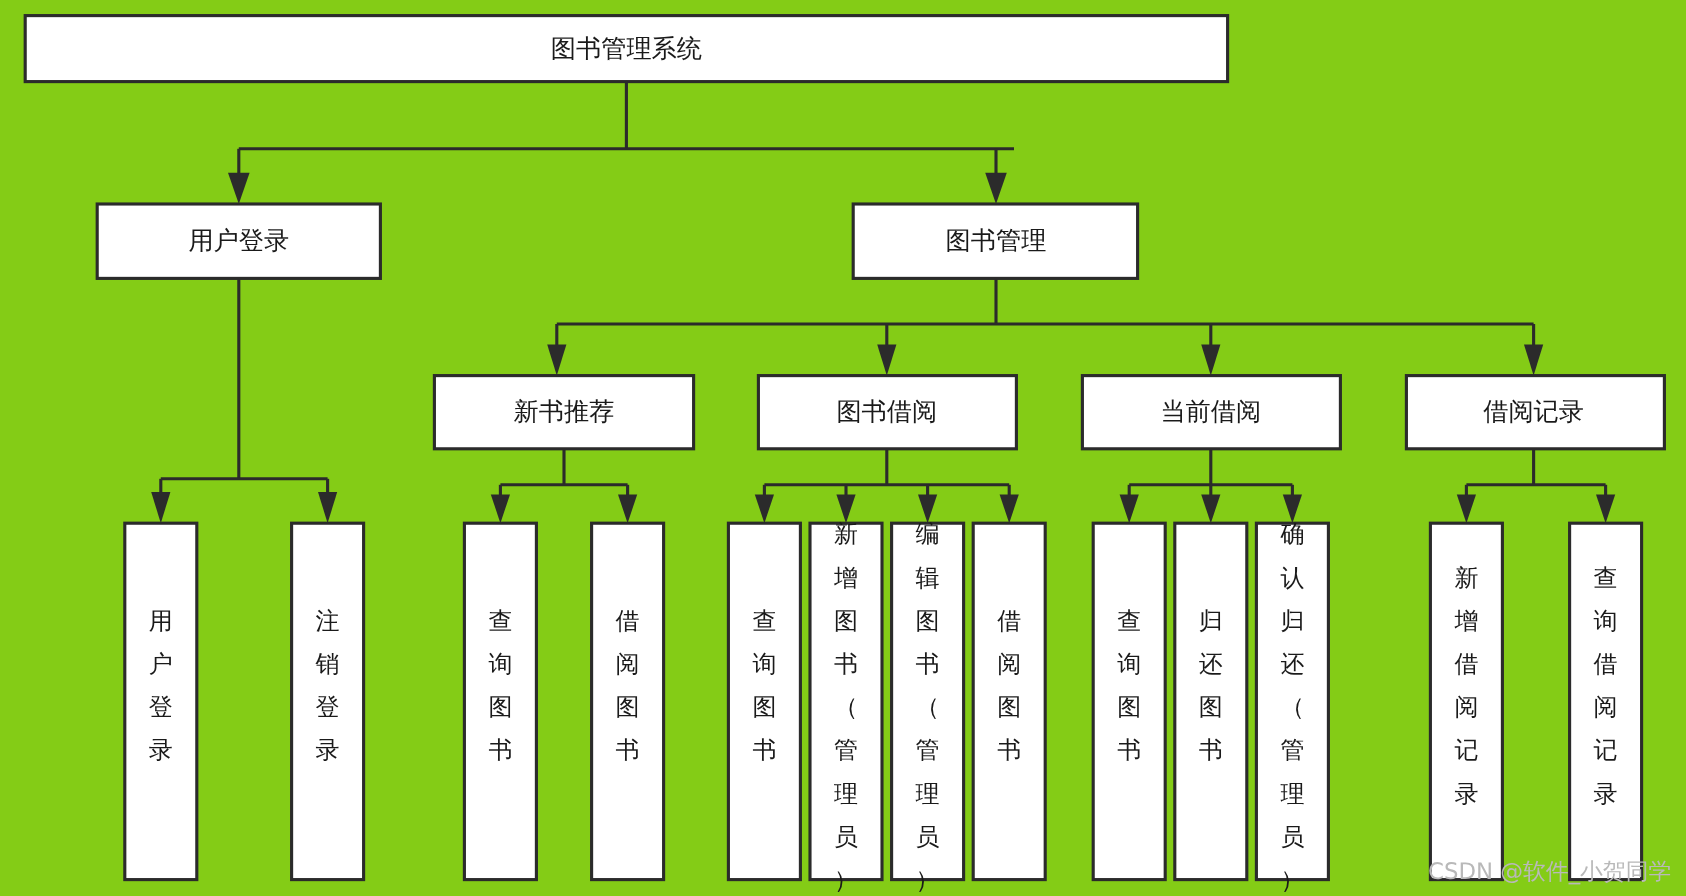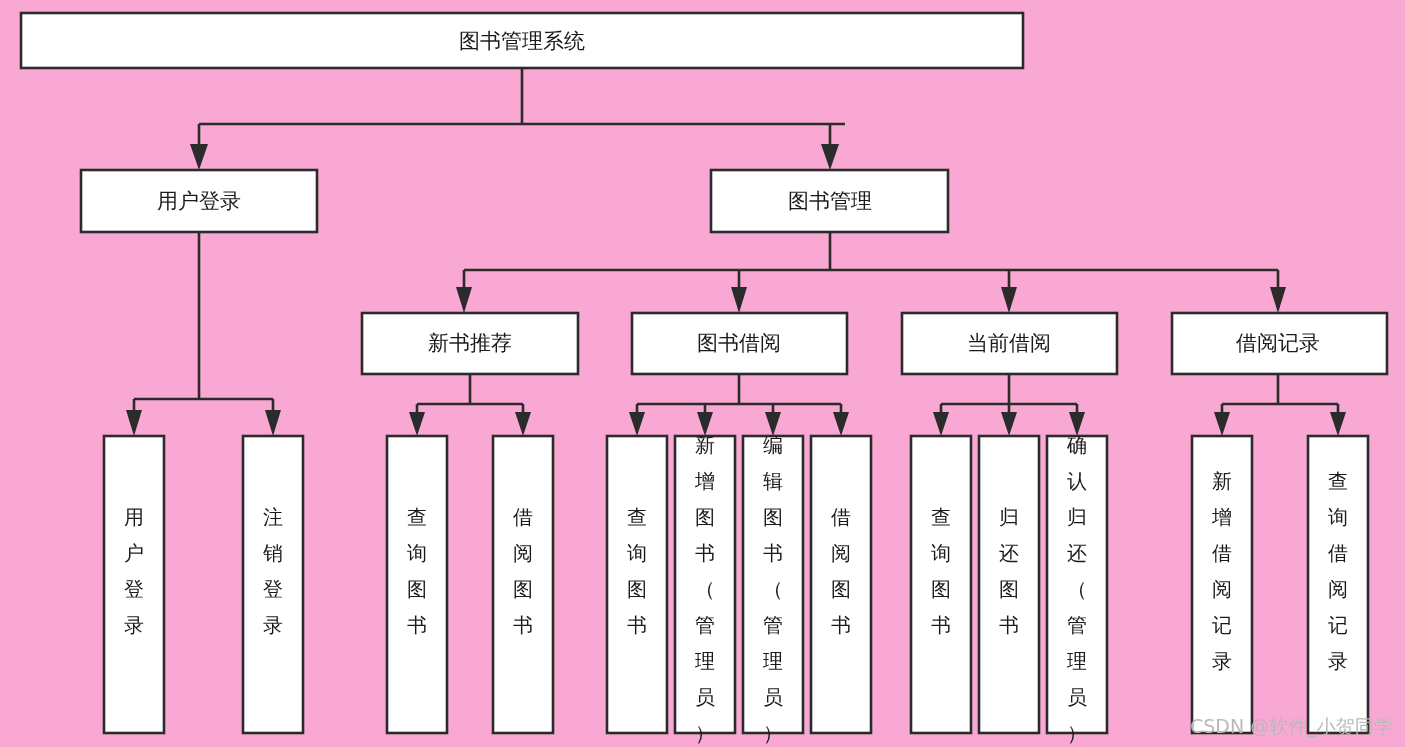--- a/index.html
+++ b/index.html
@@ -8,21 +8,21 @@
     padding: 0;
     background: #ffffff;
   }
   body {
     font-family: "DejaVu Sans", "Liberation Sans", sans-serif;
   }
   #diagram-root {
     position: relative;
     width: 1405px;
     height: 747px;
-    background: #f9a8d4;
+    background: #84cc16;
     overflow: hidden;
   }
   svg.diagram-canvas {
     position: absolute;
     left: 0;
     top: 0;
     width: 1405px;
     height: 747px;
     display: block;
   }

